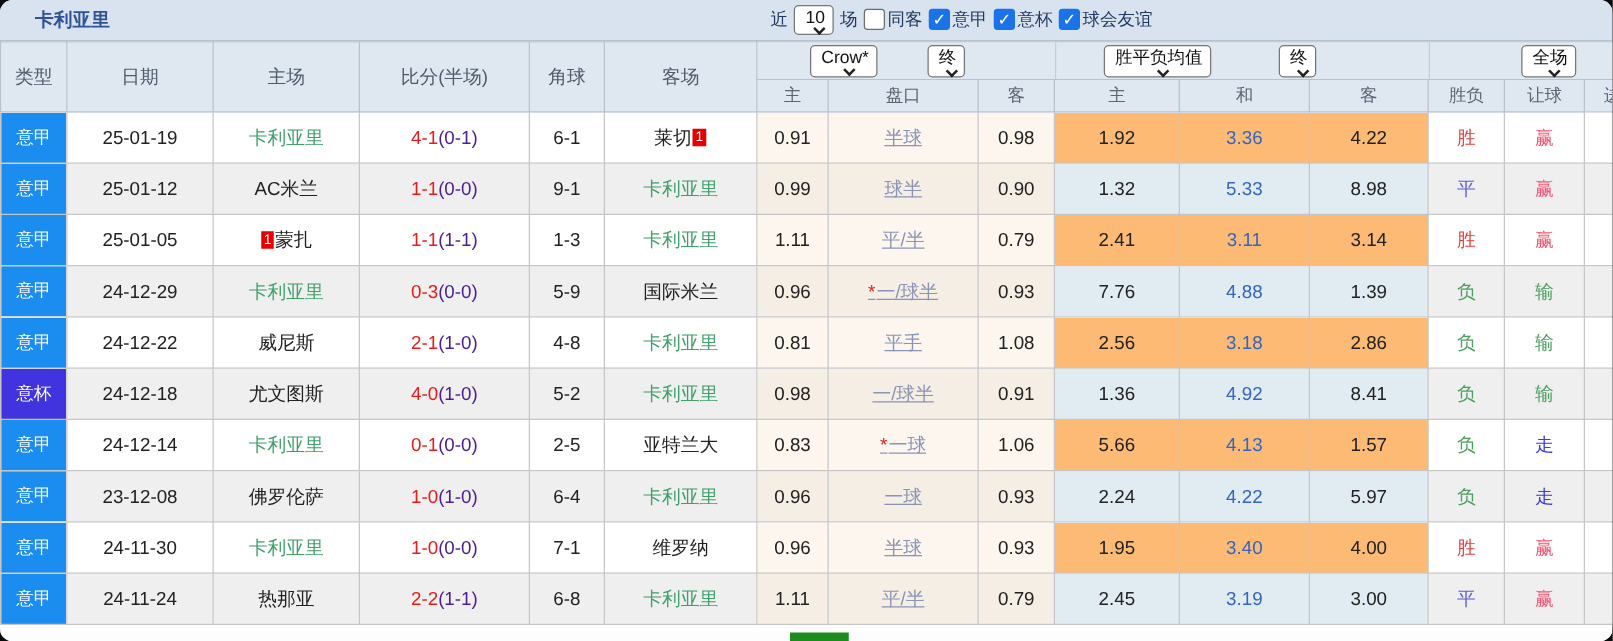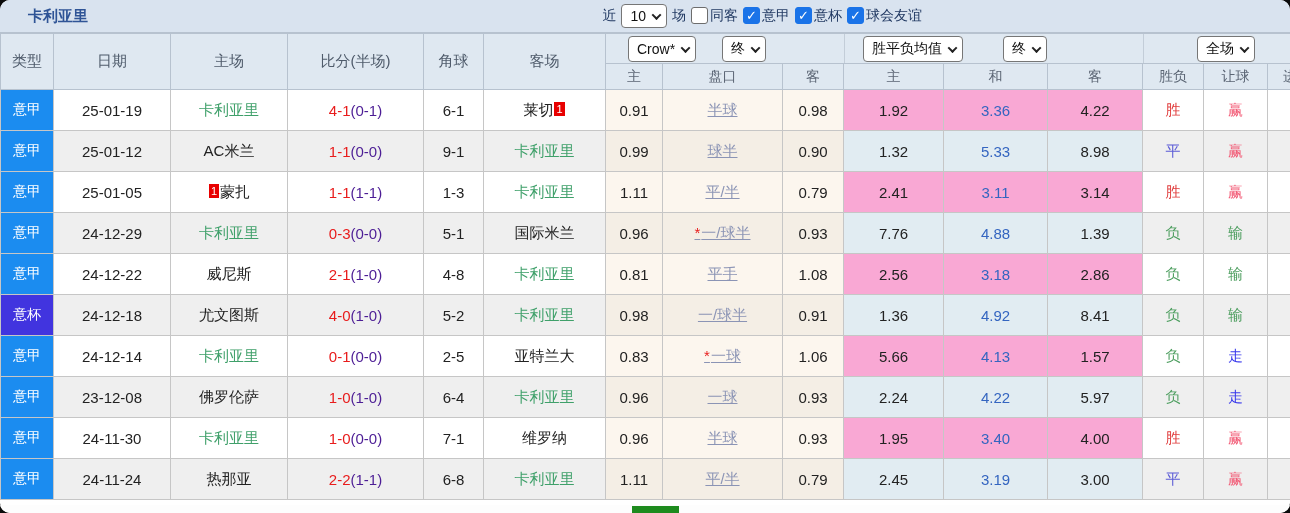--- a/index.html
+++ b/index.html
@@ -14,21 +14,21 @@
   .topbar{
     height:33px;background:#d9e3ef;border-bottom:1px solid #b7c2cf;
     display:flex;align-items:center;color:#223a63;font-size:14px;
   }
   .topbar .title{margin-left:28px;font-weight:bold;font-size:15px;color:#2f5496;}
   .topbar .spacer{flex:1;}
   .controls{display:flex;align-items:center;gap:5px;margin-right:368px;}
   .sel{
     display:inline-flex;align-items:center;justify-content:space-between;
     background:#fff;border:1px solid #767676;border-radius:4px;
-    height:26px;padding:0 6px 0 8px;font-size:14px;color:#111;cursor:default;
+    height:26px;padding:0 6px 0 8px;font-size:14px;color:#111;cursor:default;flex-direction:column;
   }
   .sel .chev{
     width:7px;height:7px;border-left:2px solid #222;border-bottom:2px solid #222;
     transform:rotate(-45deg) translate(1px,-1px);margin-left:7px;flex:0 0 auto;
   }
   .sel.small{height:24px;}
   .cb{
     width:17px;height:17px;border:1px solid #6d6d6d;border-radius:3px;background:#fff;
     display:inline-flex;align-items:center;justify-content:center;flex:0 0 auto;
   }
@@ -37,41 +37,41 @@
   .cbgroup{display:inline-flex;align-items:flex-start;gap:2px;}
   
   table{border-collapse:collapse;table-layout:fixed;width:1290px;}
   thead th{
     background:#dfe8f1;color:#4f5b6b;font-weight:normal;font-size:15px;
     border:1px solid #b7c2cf;text-align:center;padding:0;
   }
   thead tr.h1 th{height:30px;}
   thead tr.h2 th{height:26px;font-size:14px;color:#5b6574;}
   th.ddband{position:relative;border-left:1px solid #b7c2cf;}
-  .ddband .sel{position:absolute;top:2px;}
+  .ddband .sel{position:absolute;top:2px;margin-left:20px;}
   .ddband .gline{position:absolute;top:0;bottom:0;width:1px;background:#c3cdd8;}
   tbody td{
     border:1px solid #c6c6c6;text-align:center;vertical-align:middle;
     height:41px;font-size:15px;color:#222;background:#fff;padding:0;overflow:hidden;
   }
   tr.alt td{background:#efefef;}
   td.league{color:#fff;font-size:14px;}
   tr.alt td.league{background:inherit;}
   td .self{color:#3fa06a;}
   td.score .ft{color:#e81c1c;}
   td.score .ht{color:#4c1d95;}
   .card{
     display:inline-block;background:#e80000;color:#fff;font-size:11px;
     line-height:14px;min-width:9px;padding:0 2px;margin:0 1px;vertical-align:2px;
   }
   td.cream{background:#fcf6ee;}
   tr.alt td.cream{background:#f4eee5;}
   td.handicap{color:#8b94b5;text-decoration:underline;}
   td.handicap .star{color:#e81c1c;margin-right:1px;}
-  td.avg{background:#f9a8d4;color:#222;}
+  td.avg{background:#fdba74;color:#222;}
   tr.alt td.avg{background:#e1ecf2;}
   td.avg.mid{color:#3465c0;}
   td.partial{padding:0;}
   th.partial{overflow:hidden;}
   th.partial span{display:inline-block;width:40px;padding-left:15px;text-align:left;}
   
   .bottomstrip{position:absolute;left:0;right:0;bottom:0;height:8px;background:#fdfdfd;}
   .greenbar{position:absolute;left:632px;top:1px;width:47px;height:7px;background:#1e8b1e;}
 </style>
 </head>
@@ -223,21 +223,21 @@
       <td class="avg">3.14</td>
       <td style="color: rgb(224, 60, 60);">胜</td>
       <td style="color: rgb(242, 86, 114);">赢</td>
       <td class="partial"></td>
     </tr>
         <tr class="alt">
       <td class="league" style="background: rgb(27, 140, 240);">意甲</td>
       <td>24-12-29</td>
       <td><span class="self">卡利亚里</span></td>
       <td class="score"><span class="ft">0-3</span><span class="ht">(0-0)</span></td>
-      <td>5-1</td>
+      <td>5-9</td>
       <td><span>国际米兰</span></td>
       <td class="cream">0.96</td>
       <td class="cream handicap"><span class="star">*</span>一/球半</td>
       <td class="cream">0.93</td>
       <td class="avg">7.76</td>
       <td class="avg mid">4.88</td>
       <td class="avg">1.39</td>
       <td style="color: rgb(77, 158, 95);">负</td>
       <td style="color: rgb(77, 158, 95);">输</td>
       <td class="partial"></td>

